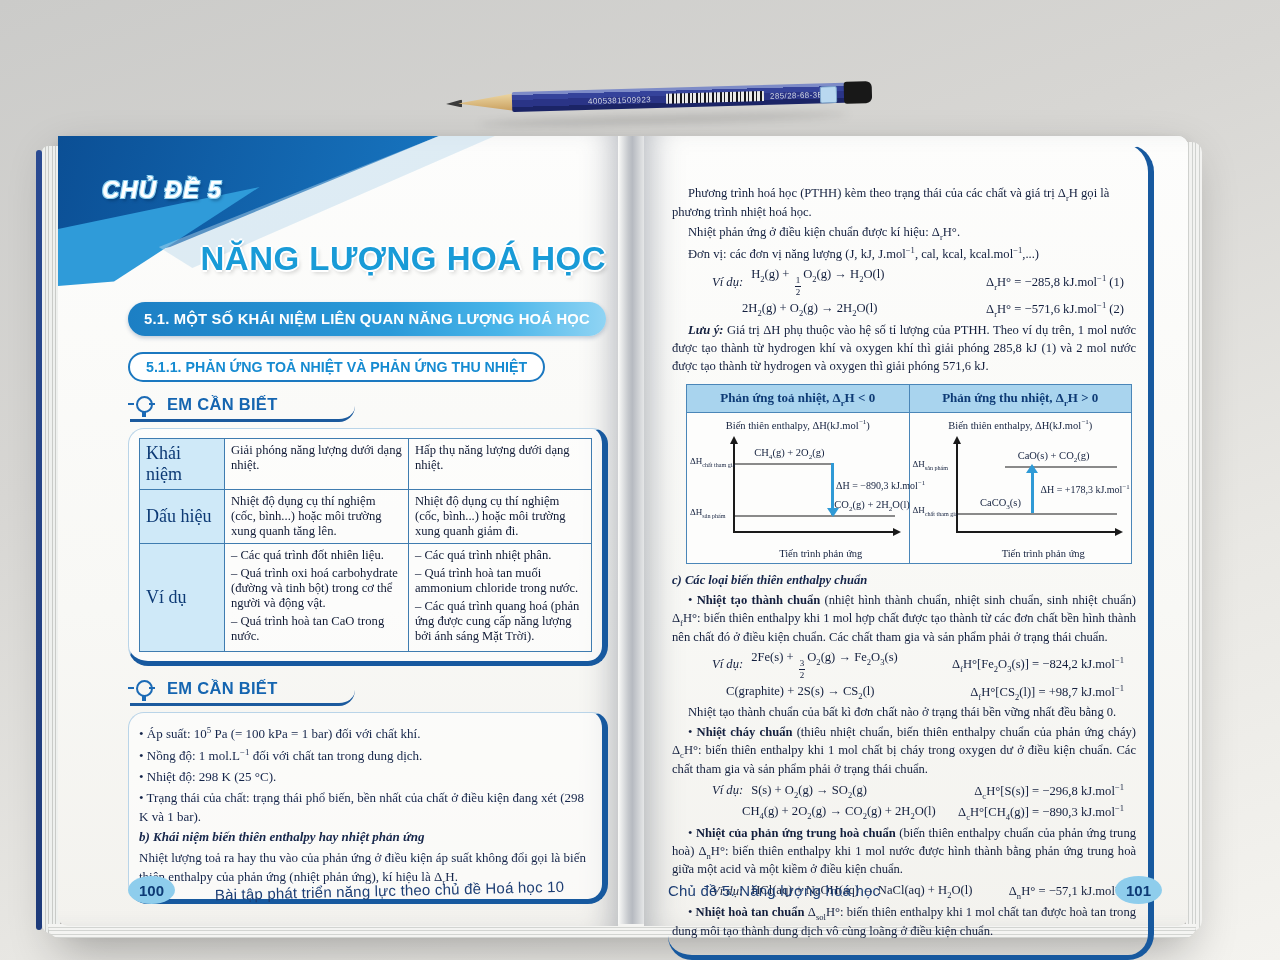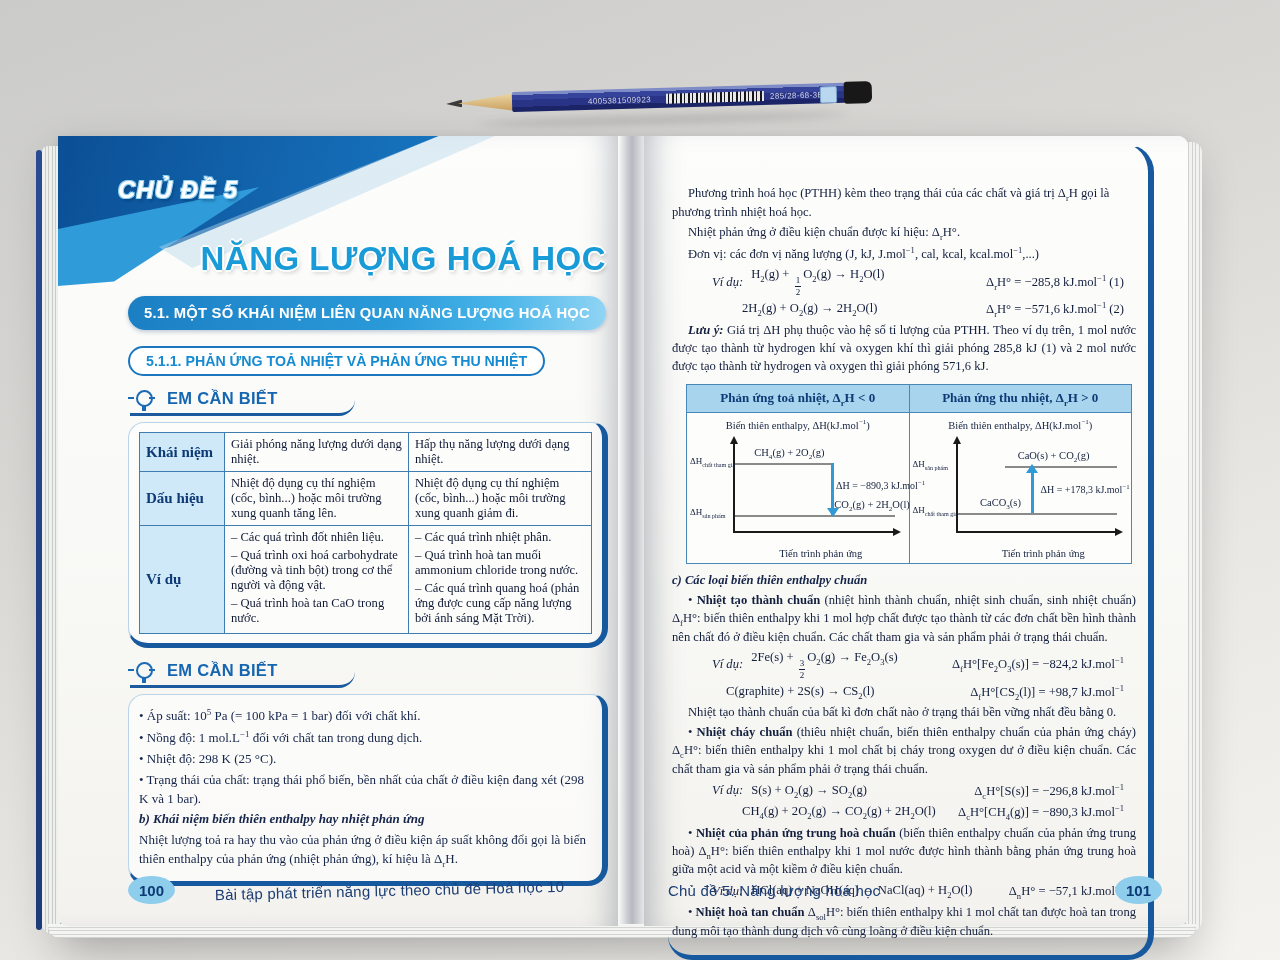--- a/index.html
+++ b/index.html
@@ -45,49 +45,49 @@
   .page.rp{flex:1;border-radius:0 10px 10px 0;padding:8px 18px 0 24px;
            box-shadow:inset 26px 0 32px -20px rgba(60,70,90,.38);}
   
   .chapter-head{position:relative;height:150px;margin:0 -10px 4px -70px;overflow:hidden;}
   .sw-dark{position:absolute;inset:0;background:linear-gradient(105deg,#0b4f95,#1877c2 70%);
            clip-path:polygon(0 0,68% 0,20% 74%,0 90%);}
   .sw-light{position:absolute;inset:0;background:#2f9bd9;
            clip-path:polygon(0 62%,36% 34%,10% 97%,0 100%);}
   .sw-pale{position:absolute;inset:0;background:rgba(185,214,236,.45);
            clip-path:polygon(68% 0,78% 0,24% 88%,18% 74%);}
-  .chapter-badge{position:absolute;left:60px;top:40px;color:#fff;font-weight:800;font-style:italic;
+  .chapter-badge{position:absolute;left:44px;top:40px;color:#fff;font-weight:800;font-style:italic;
            font-size:24px;letter-spacing:1px;
            text-shadow:-1px -1px 0 #8fd0ef,1px -1px 0 #8fd0ef,-1px 1px 0 #8fd0ef,1px 1px 0 #8fd0ef,2px 3px 3px rgba(0,40,80,.4);}
   .chapter-title{position:absolute;right:12px;bottom:8px;color:#199bd7;font-weight:800;font-size:33px;
            letter-spacing:.5px;
            text-shadow:-2px 0 #fff,2px 0 #fff,0 -2px #fff,0 2px #fff,2px 3px 4px rgba(0,0,0,.18);}
   
-  .sec-banner{box-sizing:border-box;width:calc(100% - 2px);margin-top:10px;padding:9px 16px;
+  .sec-banner{box-sizing:border-box;width:calc(100% - 2px);margin-top:16px;padding:9px 16px;
         border-radius:20px;color:#fff;font-weight:800;font-size:14.8px;letter-spacing:.2px;
         background:linear-gradient(90deg,#1c7fc4 0%,#2a9ad9 55%,#49b5e9 78%,#90d4f4 100%);
         box-shadow:0 2px 4px rgba(20,60,110,.25);}
   .sec-pill{display:inline-block;margin-top:16px;padding:5px 16px;border:2.5px solid #1b78c0;
         border-radius:22px;background:#fff;color:#168bd1;font-weight:700;font-size:14.2px;}
   .need-head{display:flex;align-items:center;gap:6px;margin:13px 0 6px 2px;width:225px;
         border-bottom:3px solid #1b5a9e;border-bottom-right-radius:16px;padding-bottom:5px;}
   .need-label{color:#1565b0;font-weight:800;font-size:16.5px;letter-spacing:.3px;}
   .bulb{position:relative;width:13px;height:13px;border:2px solid #1b6ab5;border-radius:50%;margin:0 8px 0 6px;}
   .bulb::before{content:"";position:absolute;top:5px;left:-10px;width:6px;height:2px;background:#1b6ab5;
         box-shadow:21px 0 0 #1b6ab5;}
   .bulb::after{content:"";position:absolute;bottom:-6px;left:3.5px;width:4px;height:5px;background:#1b6ab5;}
   
   .know-box{margin-top:6px;border:1.5px solid #b9d4e8;border-right:6px solid #17599f;
         border-bottom:5px solid #17599f;border-radius:16px 16px 20px 20px;padding:9px 10px;
         background:rgba(255,255,255,.55);}
   .kb-table{width:100%;border-collapse:collapse;font-family:"Liberation Serif",serif;
         font-size:12.6px;color:#101a35;}
   .kb-table th,.kb-table td{border:1.3px solid #3f7cb0;padding:4px 6px;vertical-align:top;text-align:left;}
   .kb-table .hd{background:#cfe9f8;color:#0d3a75;font-weight:bold;text-align:center;font-size:13px;vertical-align:middle;}
-  .kb-table .rowlab{background:#cfe9f8;color:#0d3a75;font-weight:bold;width:72px;vertical-align:middle;font-size:15px;}
+  .kb-table .rowlab{background:#cfe9f8;color:#0d3a75;font-weight:normal;width:72px;vertical-align:middle;font-size:18px;}
   .kb-table p{margin:0 0 3px 0;}
   .kb2{font-family:"Liberation Serif",serif;font-size:13px;color:#15254a;line-height:1.44;}
   .kb2 p{margin:2px 0;}
   .abh{font-weight:bold;font-style:italic;color:#15254a;}
   
   .pfoot{position:absolute;left:70px;right:14px;bottom:22px;display:flex;align-items:center;}
   .rp .pfoot{left:24px;right:26px;}
   .pnum-badge{display:inline-grid;place-items:center;width:47px;height:28px;border-radius:50%;
         background:#8ecdec;color:#0d3a75;font-weight:700;font-size:15px;}
   .pfoot-text{color:#1d3e74;font-size:15px;letter-spacing:.2px;}

